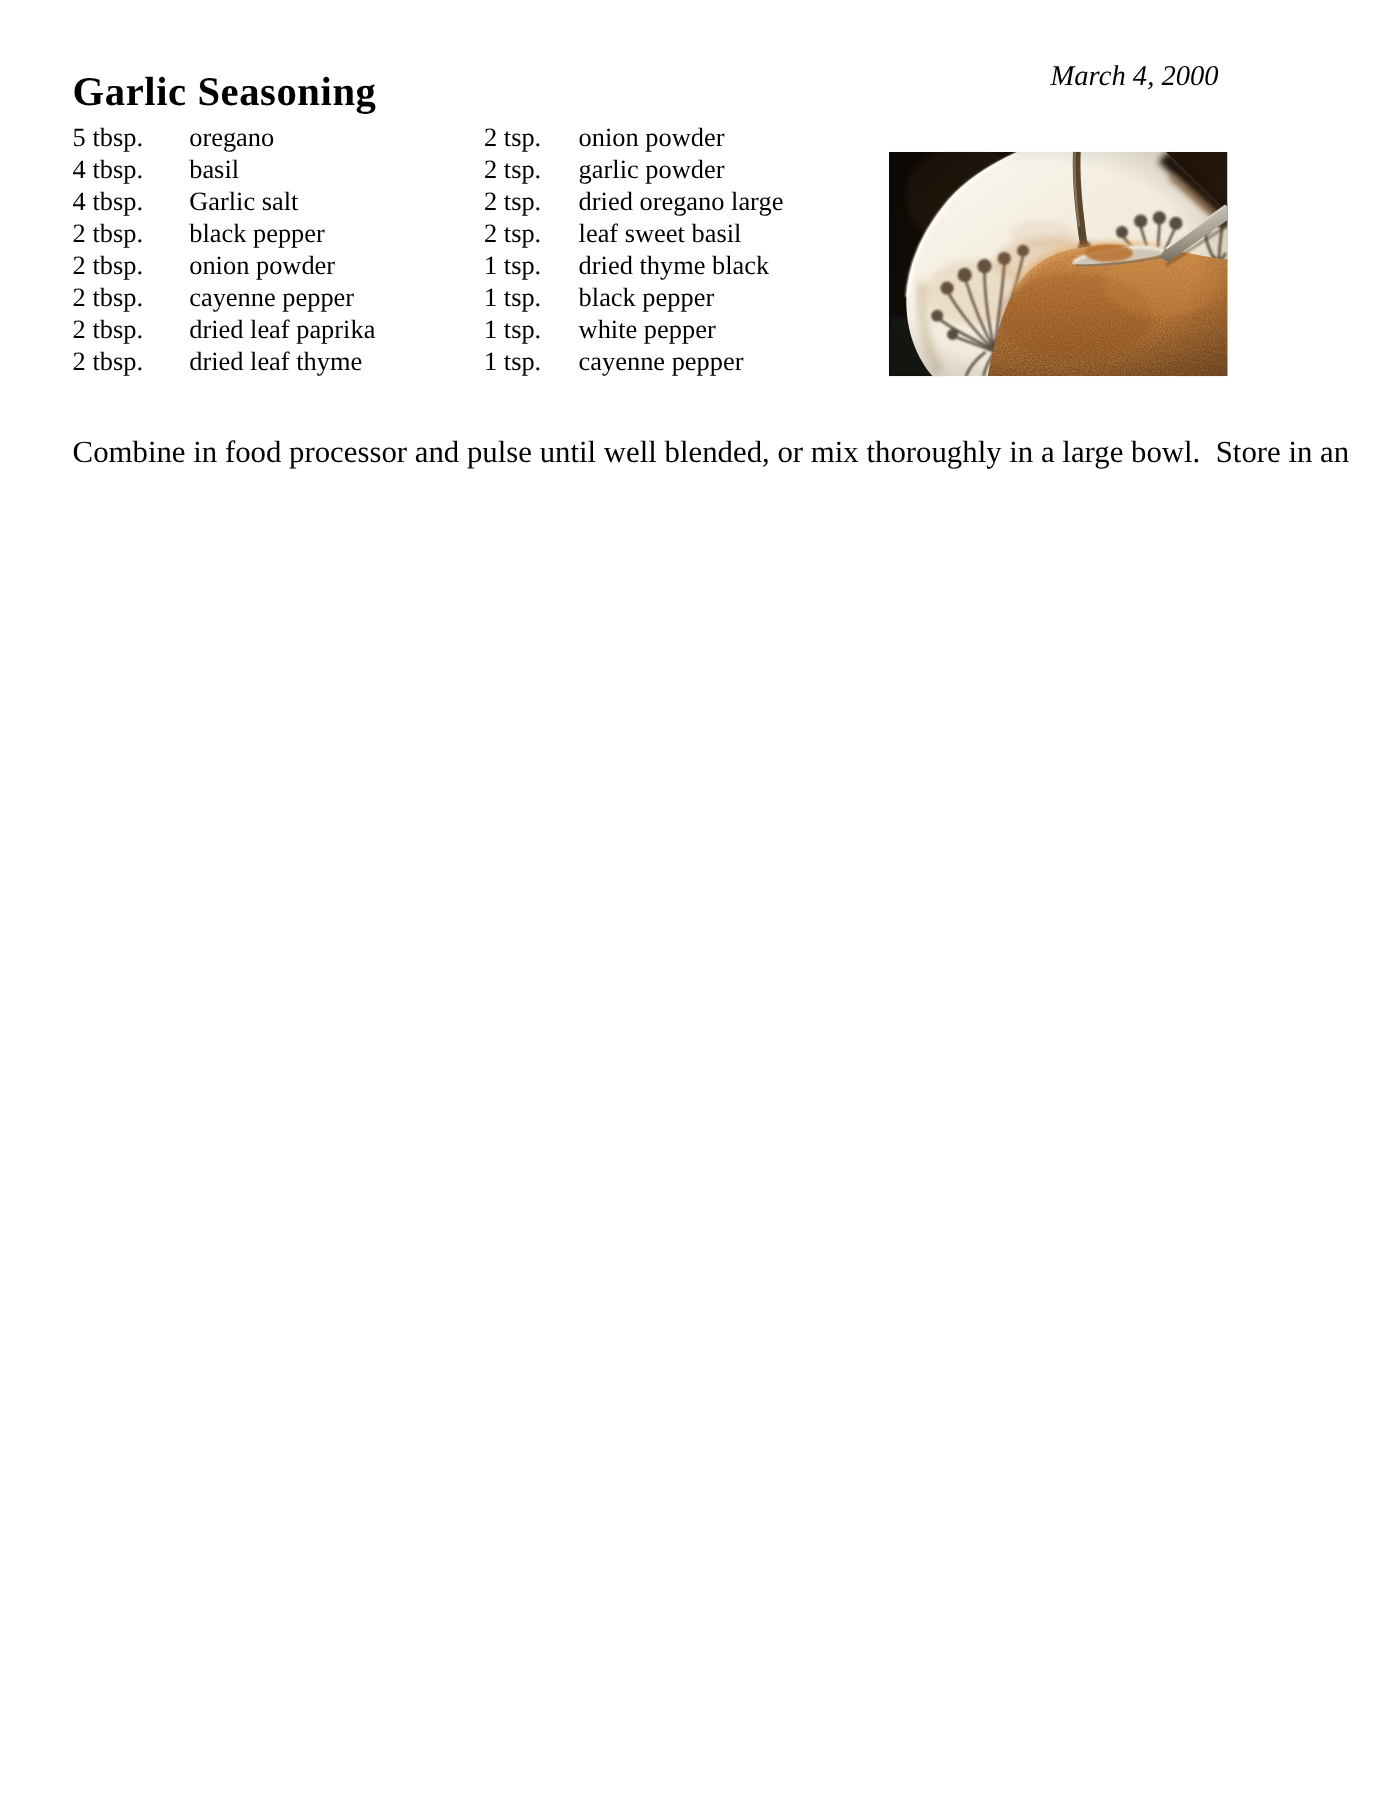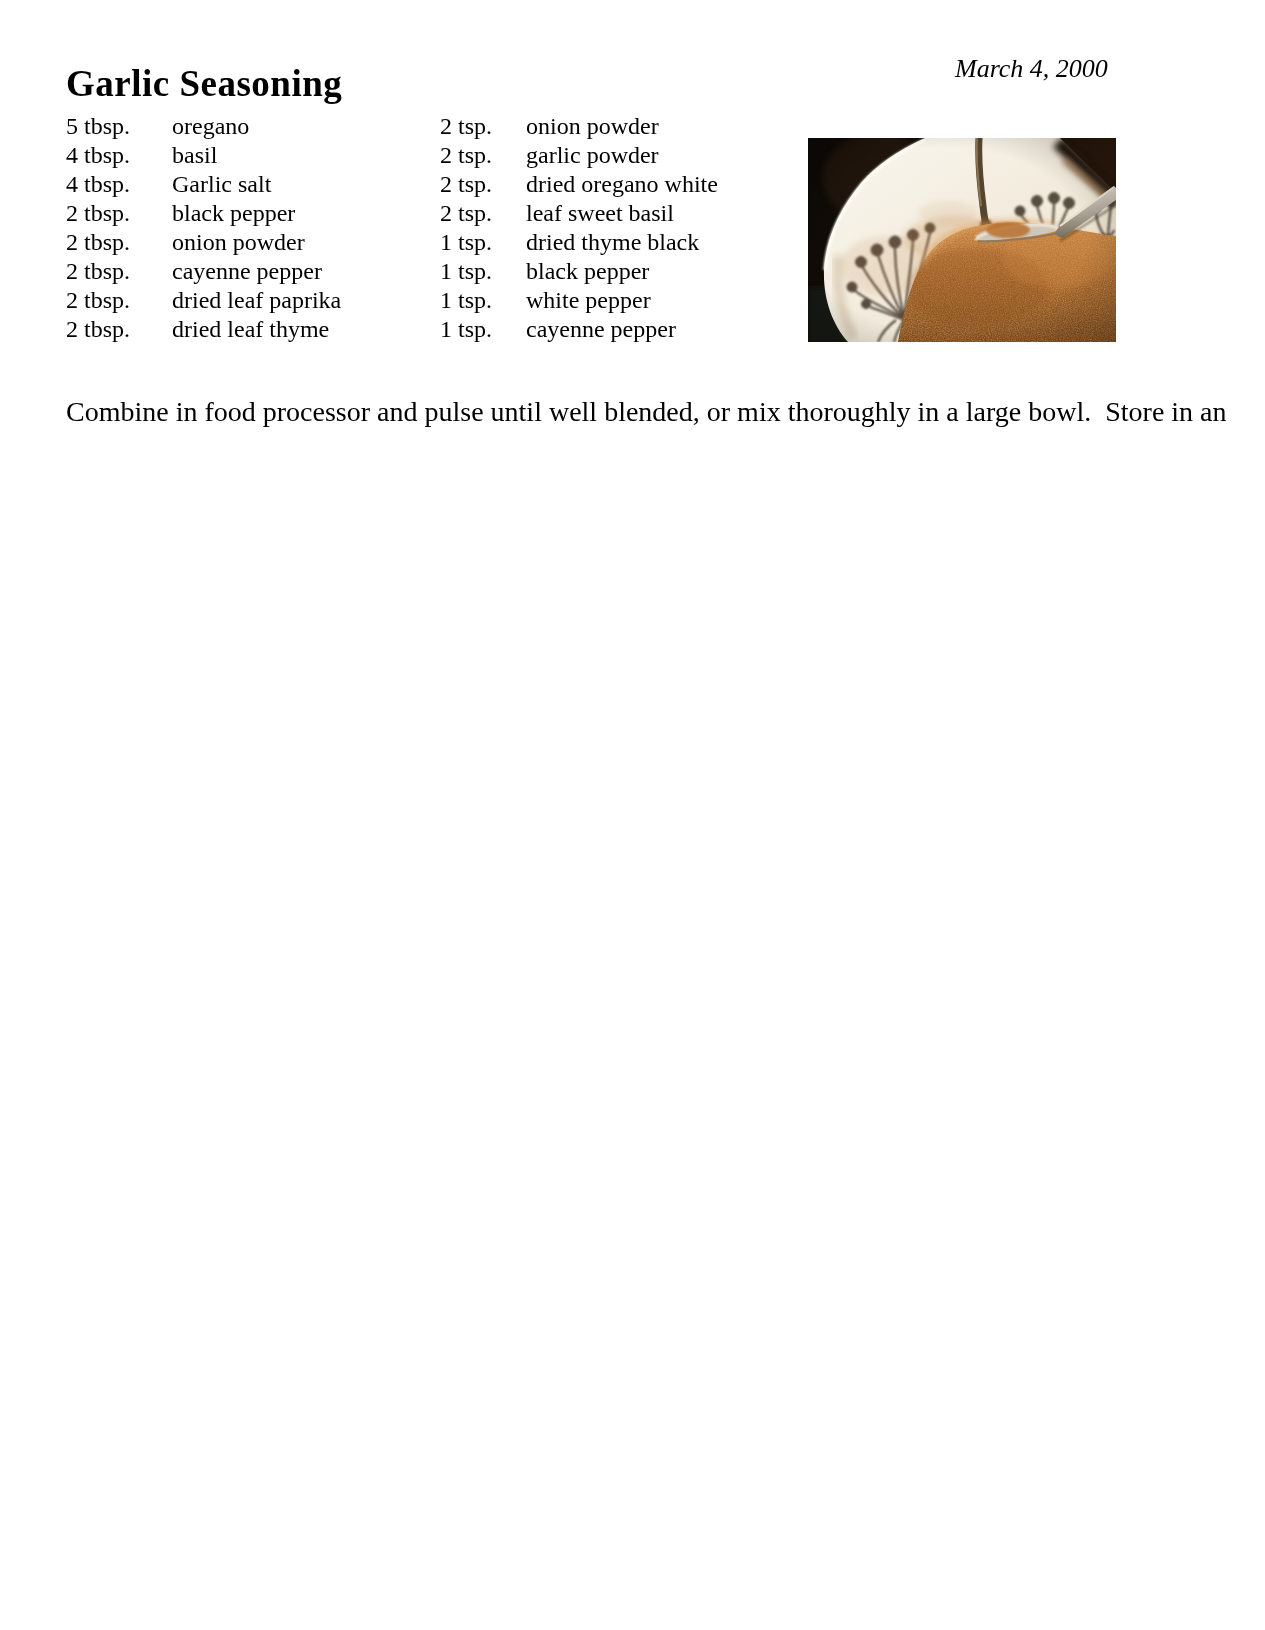--- a/index.html
+++ b/index.html
@@ -61,21 +61,21 @@
     <div class="ing-row">
       <span class="qty-left">4 tbsp.</span>
       <span class="name-left">basil</span>
       <span class="qty-right">2 tsp.</span>
       <span class="name-right">garlic powder</span>
     </div>
     <div class="ing-row">
       <span class="qty-left">4 tbsp.</span>
       <span class="name-left">Garlic salt</span>
       <span class="qty-right">2 tsp.</span>
-      <span class="name-right">dried oregano white</span>
+      <span class="name-right">dried oregano large</span>
     </div>
     <div class="ing-row">
       <span class="qty-left">2 tbsp.</span>
       <span class="name-left">black pepper</span>
       <span class="qty-right">2 tsp.</span>
       <span class="name-right">leaf sweet basil</span>
     </div>
     <div class="ing-row">
       <span class="qty-left">2 tbsp.</span>
       <span class="name-left">onion powder</span>

